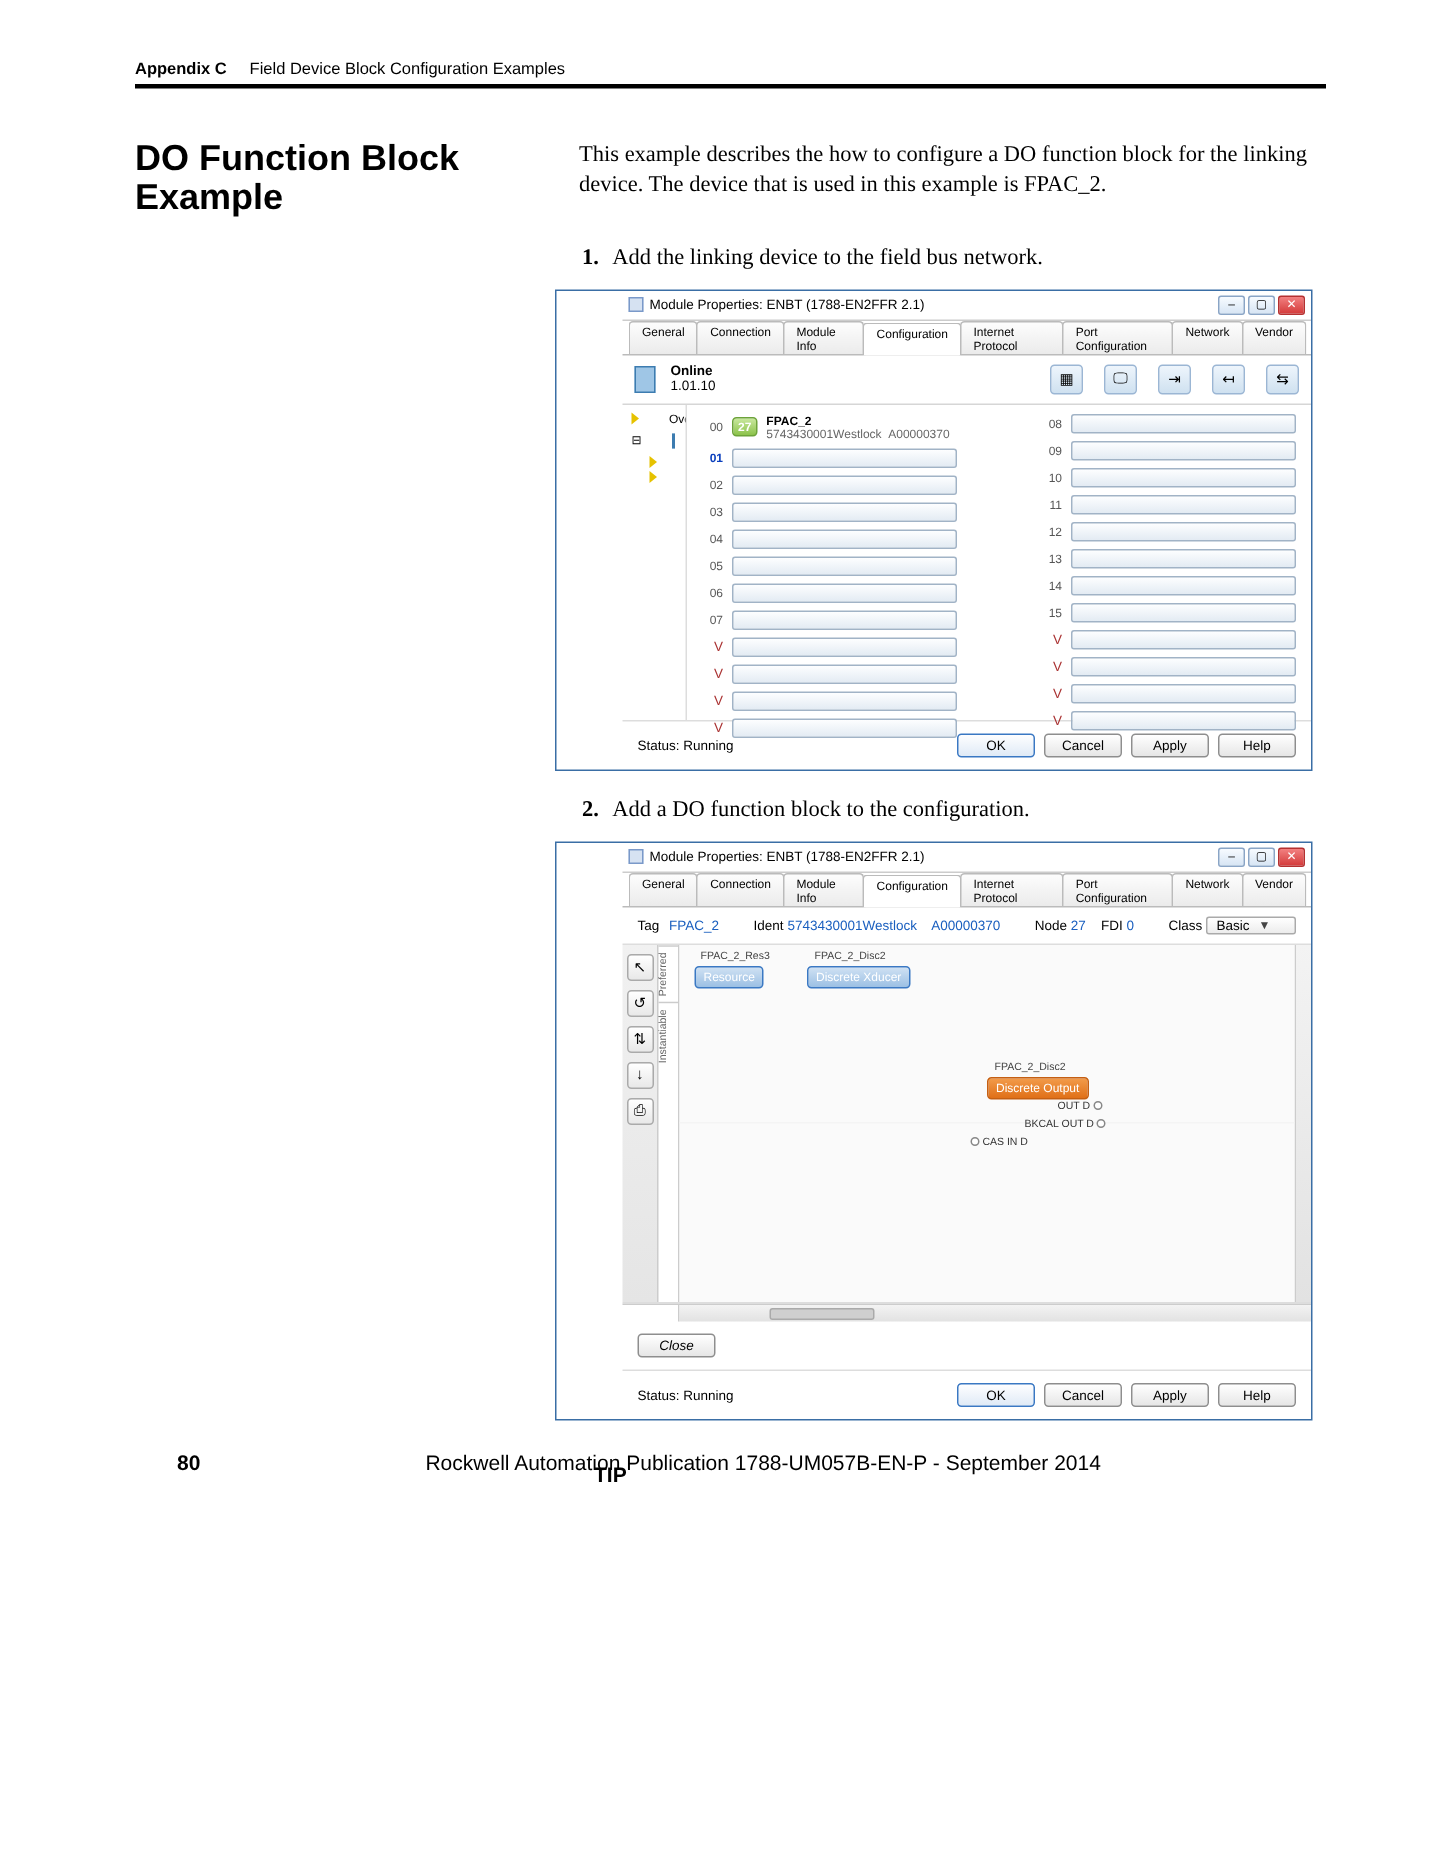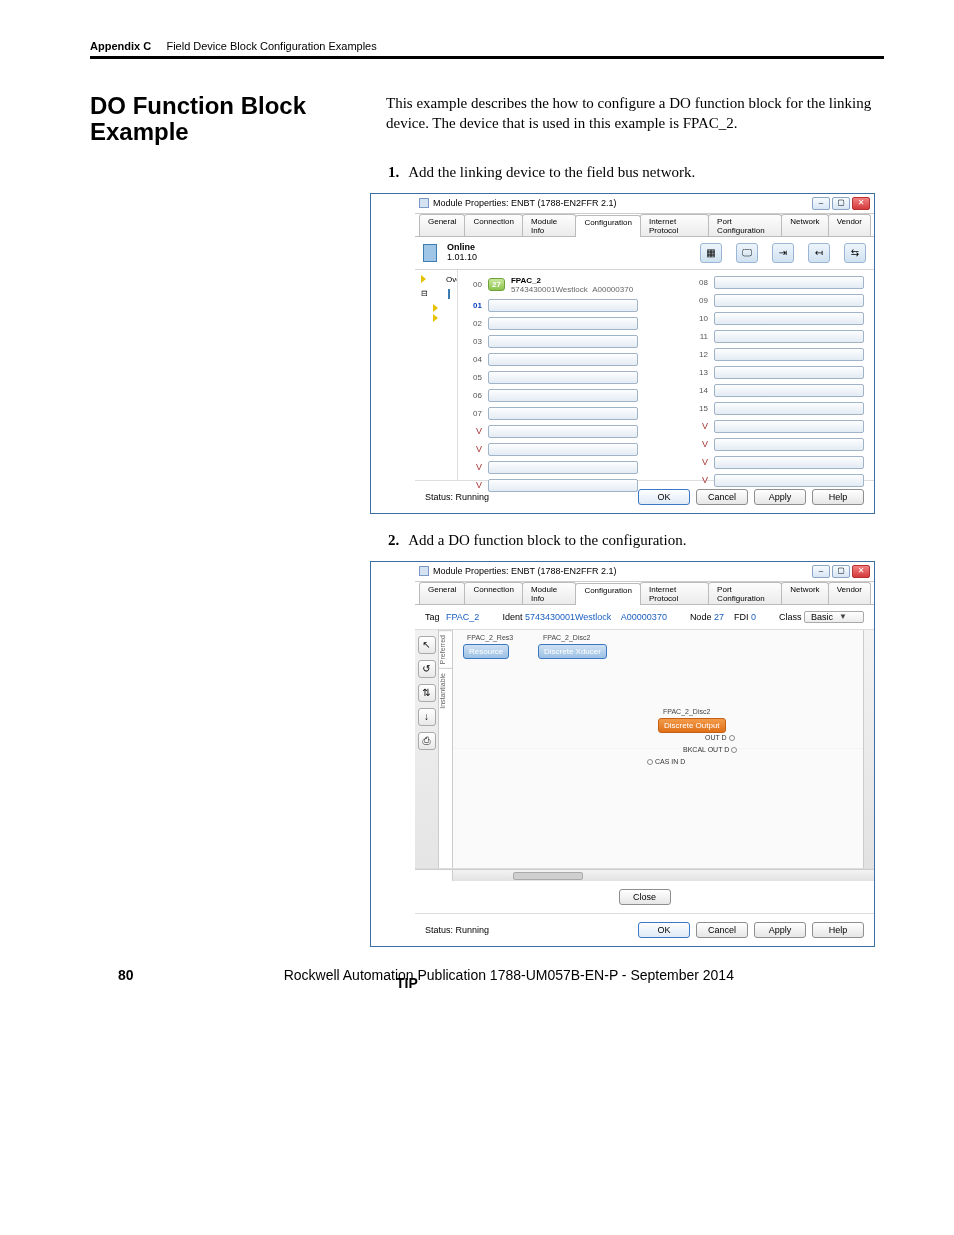--- a/index.html
+++ b/index.html
@@ -202,21 +202,21 @@
     position:absolute; font-size:7px; color:#444; white-space:nowrap;
   }
   .fb-port { position:absolute; font-size:7px; color:#333; white-space:nowrap; }
   .port-dot {
     display:inline-block; width:6px;height:6px;border-radius:50%;
     background:#fff;border:1px solid #888; vertical-align:middle;
   }
   .hscroll-row { display:flex; height:12px; border-top:1px solid #ccc; }
   .hscroll-track { flex:1; background:linear-gradient(#f3f3f3,#e2e2e2); position:relative; }
   .hscroll-thumb { position:absolute; left:60px; top:2px; width:70px; height:8px; background:#cfcfcf; border:1px solid #aaa; border-radius:2px; }
-  .close-row { display:flex; justify-content:center; padding:8px 10px; }
+  .close-row { display:flex; justify-content:flex-start; padding:8px 10px;font-style:italic; }
   .tip-row {
     display:flex; gap:42px; margin: 28px 0 0 26px; align-items:flex-start;
     font-size:14px;
   }
   .tip-label { font-weight:800; }
   .tip-text { font-weight:600; }
   .footer {
     position:absolute; left:0; right:0; bottom:28px;
     display:flex; justify-content:space-between; padding:0 70px 0 118px;
     font-size:14px;

